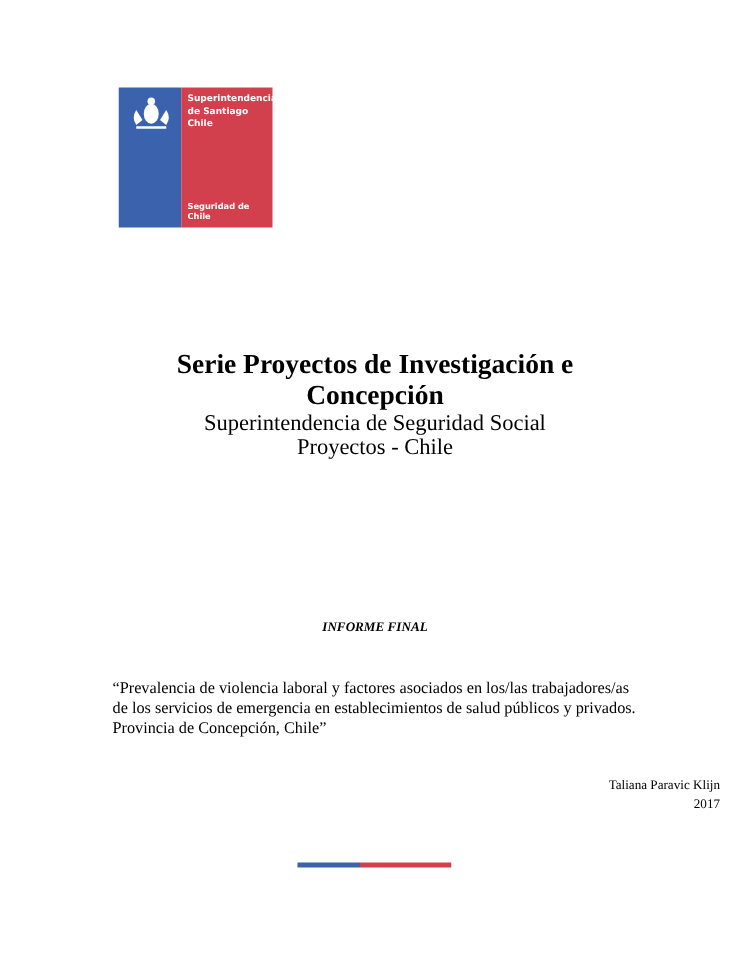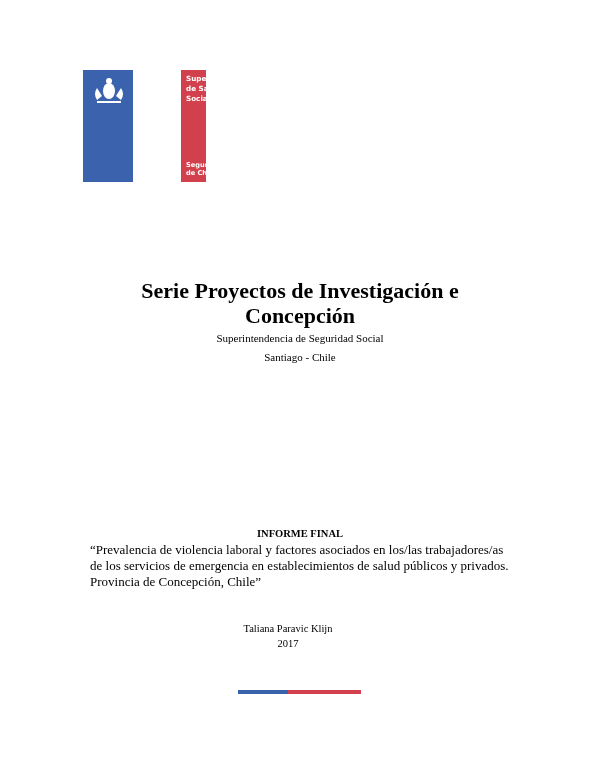--- a/index.html
+++ b/index.html
@@ -1,30 +1,30 @@
 <!DOCTYPE html>
 <html><head>
 <meta charset="utf-8">
 <style>
   html, body { margin: 0; padding: 0; background: #ffffff; }
   body { width: 600px; height: 776px; position: relative; overflow: hidden; font-family: "Liberation Serif", serif; color: #000; }
 
-  .logo { position: absolute; left: 83px; top: 70px; width: 123px; height: 112px; display: flex; gap: 48px; }
+  .logo { position: absolute; left: 95px; top: 70px; width: 123px; height: 112px; display: flex; }
   .logo-blue { width: 50px; height: 100%; background: #3a62ad; position: relative; }
   .logo-red { flex: 1; height: 100%; background: #d3404d; position: relative; color: #fff; font-family: "DejaVu Sans", sans-serif; font-weight: bold; }
   .logo-name { position: absolute; left: 5px; top: 4px; font-size: 7.2px; line-height: 10px; }
   .logo-gov { position: absolute; left: 5px; bottom: 5px; font-size: 6.6px; }
   .crest { position: absolute; left: 6px; top: 6px; width: 40px; height: 30px; }
 
   .title { position: absolute; left: 0; width: 600px; text-align: center; font-weight: bold; font-size: 22px; line-height: 24px; }
-  .sub { position: absolute; left: 0; width: 600px; text-align: center; font-size: 11px; line-height: 18px; }
+  .sub { position: absolute; left: 0; width: 600px; text-align: center; font-size: 18px; line-height: 18px; }
 
-  .informe { position: absolute; left: 0; top: 528px; width: 600px; text-align: center; font-weight: bold; font-size: 10.5px; }
+  .informe { position: absolute; left: 0; top: 497px; width: 600px; text-align: center; font-weight: bold; font-size: 10.5px; font-style: italic; }
   .report-title { position: absolute; left: 90px; top: 542px; width: 420px; text-align: left; font-size: 13px; line-height: 16px; }
-  .author { position: absolute; left: 0; top: 621px; width: 576px; text-align: center; font-size: 10.5px; line-height: 15px; }
+  .author { position: absolute; left: 0; top: 621px; width: 576px; text-align: right; font-size: 10.5px; line-height: 15px; }
 
   .bar { position: absolute; left: 238px; top: 690px; width: 123px; height: 4px; display: flex; }
   .bar-blue { width: 50px; background: #3a62ad; }
   .bar-red { flex: 1; background: #d3404d; }
 </style>
 </head>
 <body>
 
 <div class="logo">
   <div class="logo-blue">
@@ -33,30 +33,30 @@
       <path d="M8 12 Q4 18 8 24 L13 20 Z" fill="#fff"></path>
       <path d="M32 12 Q36 18 32 24 L27 20 Z" fill="#fff"></path>
       <circle cx="20" cy="5" r="3" fill="#fff"></circle>
       <rect x="8" y="25" width="24" height="2" fill="#fff"></rect>
     </svg>
   </div>
   <div class="logo-red">
     <div class="logo-name">
       <div>Superintendencia</div>
       <div>de Santiago</div>
-      <div>Social</div>
+      <div>Chile</div>
     </div>
     <div class="logo-gov">Seguridad de Chile</div>
   </div>
 </div>
 
 <div class="title" style="top:279px">Serie Proyectos de Investigación e</div>
 <div class="title" style="top:304px">Concepción</div>
 <div class="sub" style="top:329px">Superintendencia de Seguridad Social</div>
-<div class="sub" style="top:348px">Santiago - Chile</div>
+<div class="sub" style="top:348px">Proyectos - Chile</div>
 
 <div class="informe">INFORME FINAL</div>
 <div class="report-title">“Prevalencia de violencia laboral y factores asociados en los/las trabajadores/as de los servicios de emergencia en establecimientos de salud públicos y privados. Provincia de Concepción, Chile”</div>
 
 <div class="author">
   <div>Taliana Paravic Klijn</div>
   <div>2017</div>
 </div>
 
 <div class="bar">

